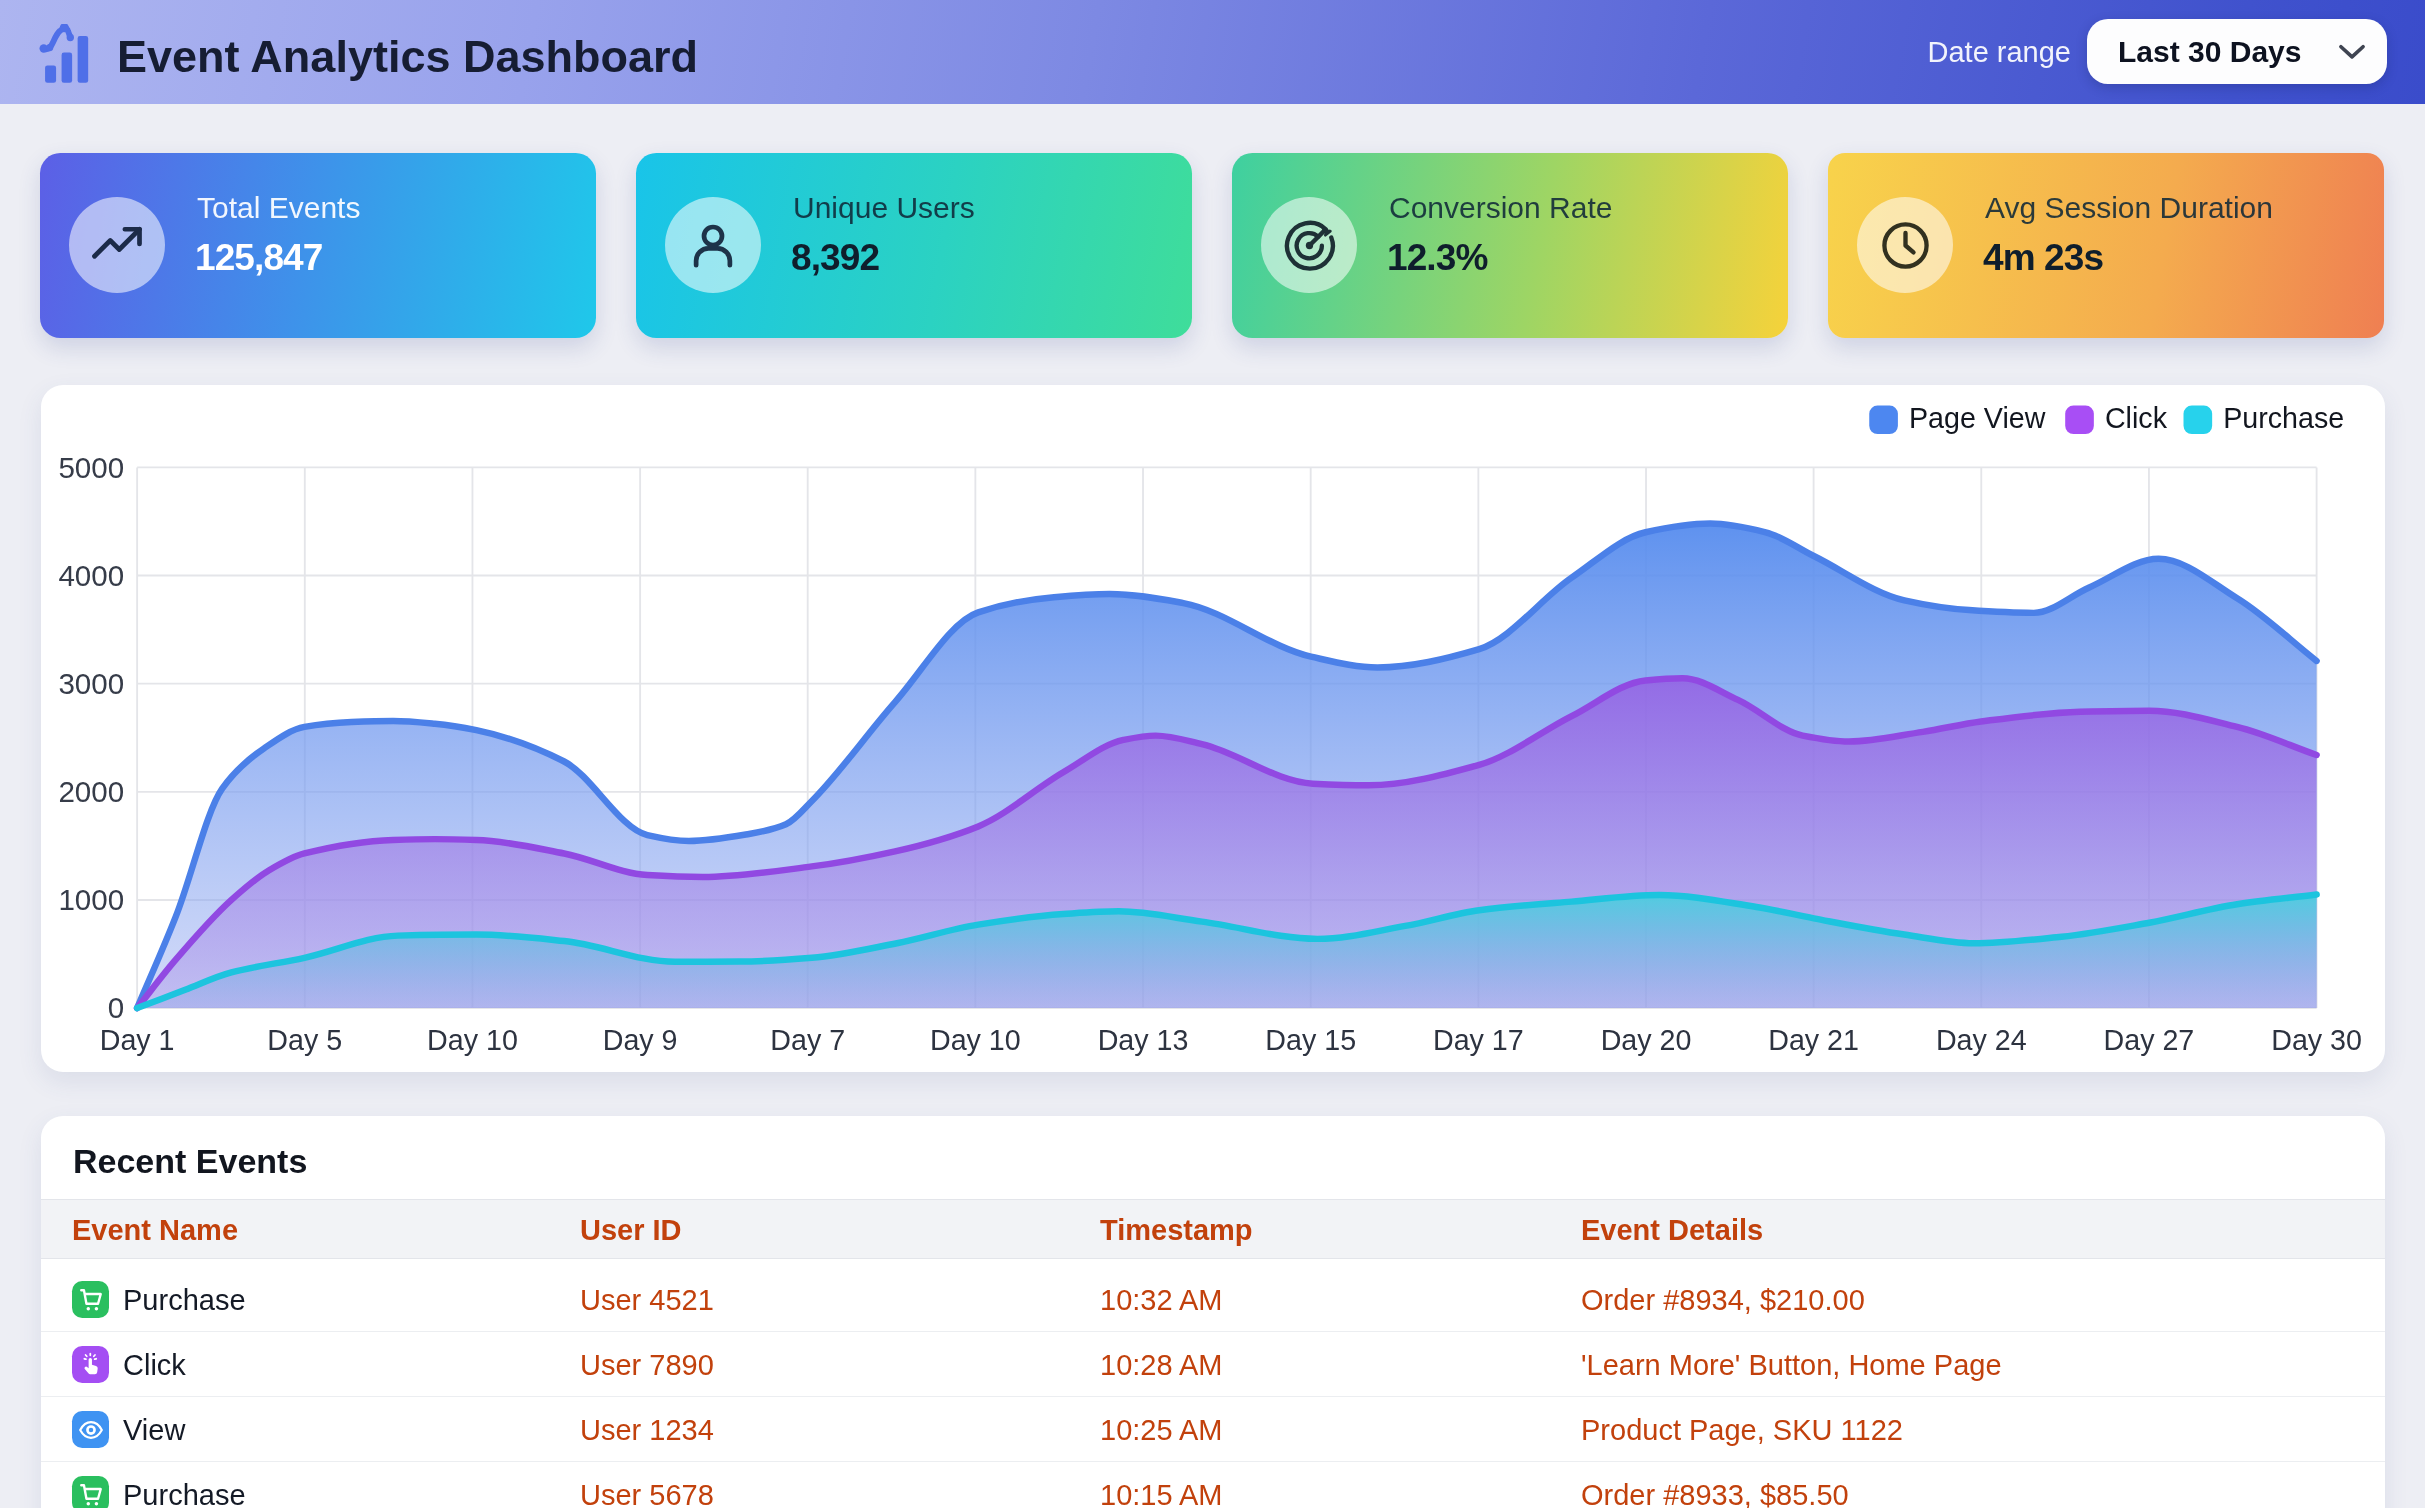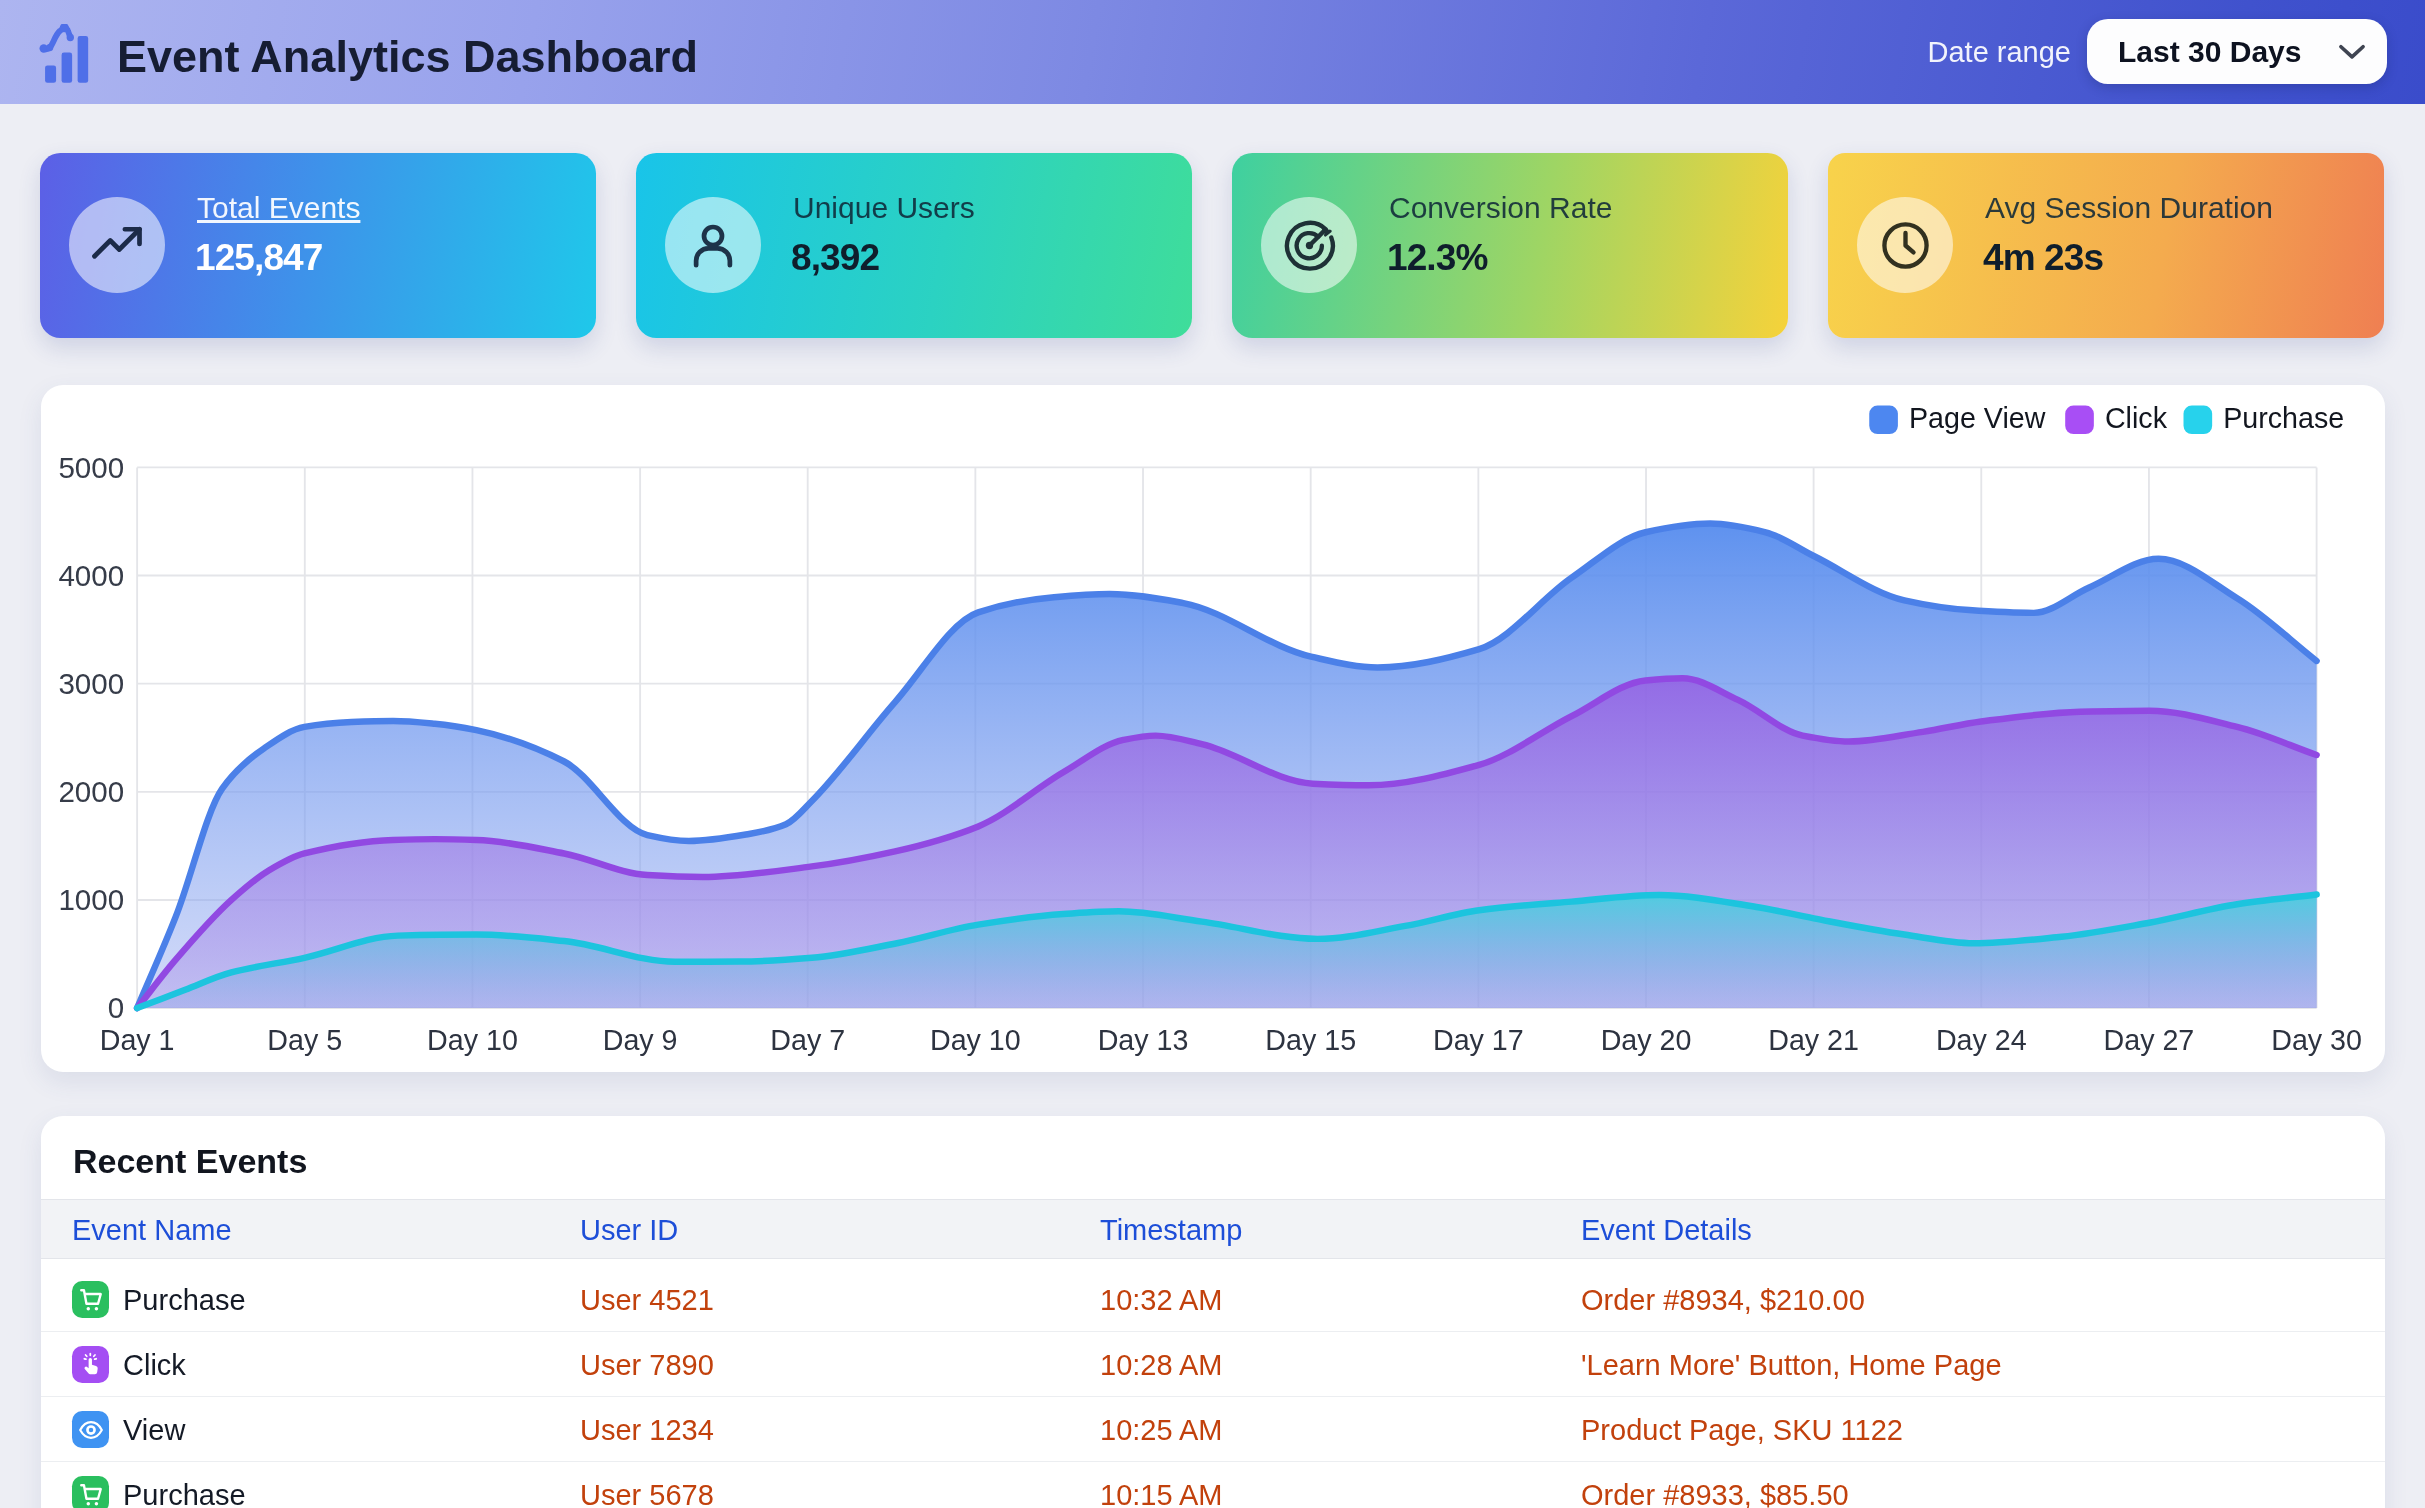--- a/index.html
+++ b/index.html
@@ -17,31 +17,31 @@
 
 
 .card { position:absolute; top:153px; width:556px; height:185px; border-radius:20.3px; box-shadow:0 9.2px 22px rgba(50,70,140,0.16); }
 #card1 { left:40px;  background:linear-gradient(100deg,#5c5fe6 0%,#3e92ea 48%,#1fc8ea 100%); }
 #card2 { left:636px; background:linear-gradient(100deg,#19c4e9 0%,#2bd2c2 55%,#3fdd9a 100%); }
 #card3 { left:1232px;background:linear-gradient(100deg,#3ed0a0 0%,#9ed564 55%,#f6d23a 100%); }
 #card4 { left:1828px;background:linear-gradient(100deg,#f8d34b 0%,#f4ab4e 60%,#ef7f52 100%);border-radius:17px; }
 .ccirc { position:absolute; left:29px; top:44px; width:96px; height:96px; border-radius:50%; background:rgba(255,255,255,0.55); display:flex; align-items:center; justify-content:center; }
 .clabel { position:absolute; left:157px; top:38px; font-size:30px; }
 .cvalue { position:absolute; left:155px; top:84px; font-size:37px; font-weight:bold; letter-spacing:-0.9px; }
-#card1 .clabel { color:rgba(255,255,255,0.93);text-decoration:underline; } #card1 .cvalue { color:#ffffff; }
+#card1 .clabel { color:rgba(255,255,255,0.93); } #card1 .cvalue { color:#ffffff; }
 .dark .clabel { color:rgba(15,40,56,0.88); } .dark .cvalue { color:#0f1e2c; }
 
 
 #chartcard { position:absolute; left:41px; top:385px; width:2344px; height:687px; background:#ffffff; border-radius:22px; box-shadow:0 9.2px 24px rgba(60,75,140,0.10); }
 
 
 #tablecard { position:absolute; left:41px; top:1116px; width:2344px; height:481px; background:#ffffff; border-radius:22px 22px 0 0; box-shadow:0 9.2px 24px rgba(60,75,140,0.10); }
 #tablecard h2 { position:absolute; left:32px; top:26px; font-size:34px; font-weight:bold; color:#12161f; }
 #thead { position:absolute; left:0px; top:83px; width:2344px; height:60px; background:#f2f3f6; border-top:1.8px solid #e3e5ea; border-bottom:1.8px solid #e3e5ea; }
-.th { position:absolute; top:14px; font-size:29px; font-weight:normal; color:#1d4ed8; }
+.th { position:absolute; top:14px; font-size:29px; font-weight:bold; color:#c2410c; }
 .row { position:absolute; left:0; width:2344px; height:65px; }
 .row.sep { border-top:1.8px solid #eceef1; }
 .ricon { position:absolute; left:31px; top:14px; width:37px; height:37px; border-radius:10.2px; display:flex; align-items:center; justify-content:center; }
 .rname { position:absolute; left:82px; top:16.6px; font-size:29px; color:#141a26; }
 .rcell { position:absolute; top:16.6px; font-size:29px; color:#c2410c; }
 .c2 { left:539px; } .c3 { left:1059px; } .c4 { left:1540px; }
 </style>
 </head>
 <body>
 

